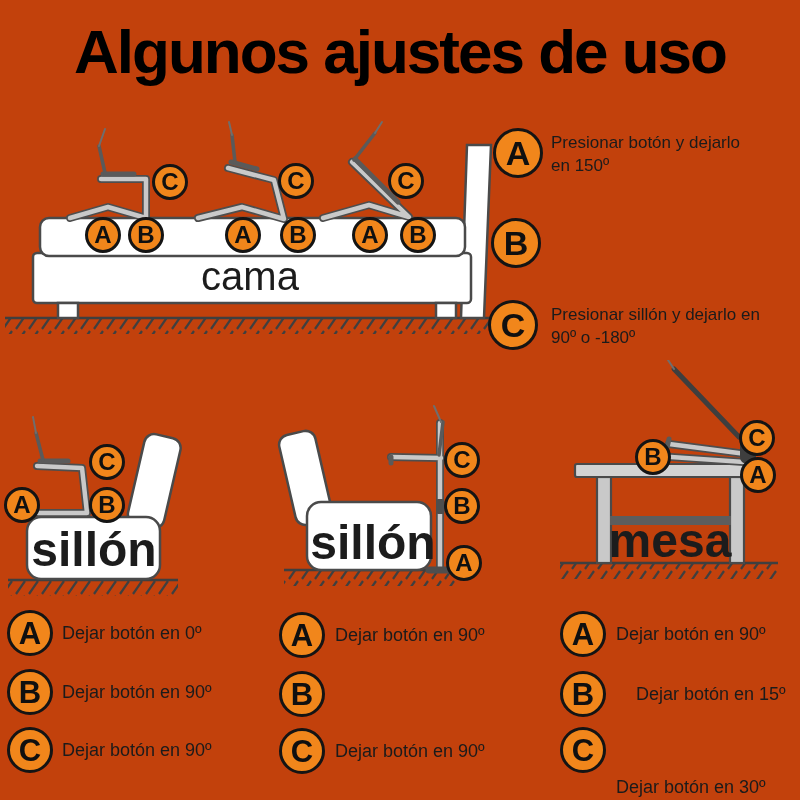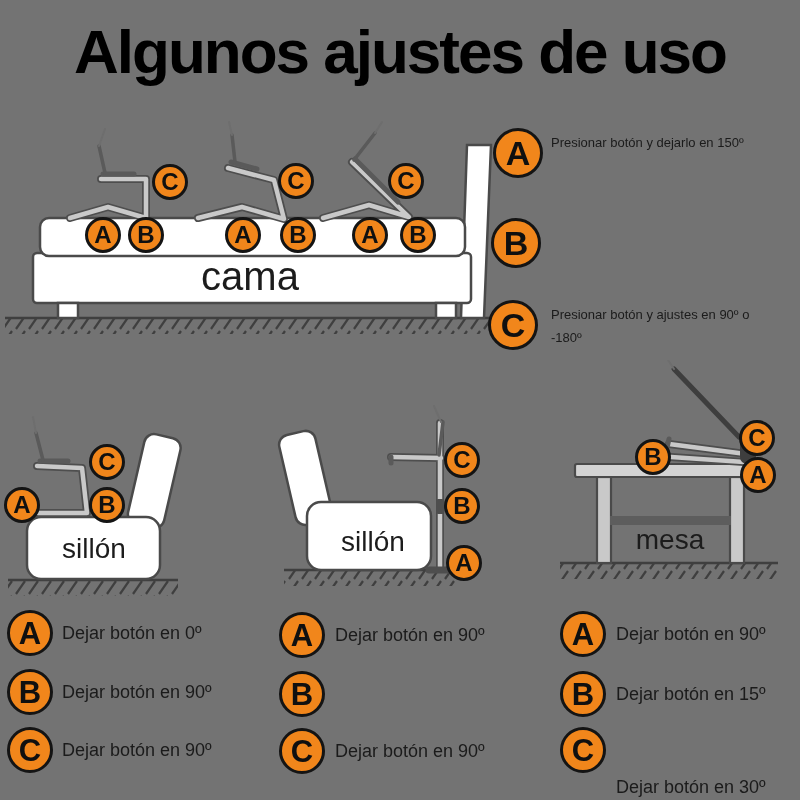--- a/index.html
+++ b/index.html
@@ -1,19 +1,19 @@
 <!DOCTYPE html>
 <html style="--orange: #F1861B;"><head>
 <meta charset="utf-8">
 <style>
   :root{ --orange:#F1861B; }
   *{ margin:0; padding:0; box-sizing:border-box; }
   html,body{ background:#fff; }
   .page{
-    position:relative; width:800px; height:800px; background:#737373; overflow:hidden;
+    position:relative; width:800px; height:800px; background:#c2410c; overflow:hidden;
     font-family:"Liberation Sans", sans-serif; color:#1b1b1b;
   }
   .title{
     position:absolute; top:16px; left:0; width:800px; text-align:center;
     font-size:62px; font-weight:bold; letter-spacing:-2px; color:#000;
   }
   svg{ position:absolute; }
   .badge{
     position:absolute; transform:translate(-50%,-50%);
     background:var(--orange); border:3px solid #141414; border-radius:50%;
@@ -21,23 +21,23 @@
     font-weight:bold; color:#101010; line-height:1;
   }
   .s35{ width:36px; height:36px; font-size:24px; }
   .s50{ width:50px; height:50px; font-size:34px; }
   .s46{ width:46px; height:46px; font-size:31px; }
   .fig-label{
     position:absolute; transform:translate(-50%,-50%);
     color:#1c1c1c; white-space:nowrap;
   }
   .lbl40{ font-size:40px; }
-  .lbl38{ font-size:28px; }
+  .lbl38{ font-size:48px;font-weight:bold; }
   .legend-text{
-    position:absolute; font-size:13px; line-height:23px; width:212px; color:#1b1b1b;
+    position:absolute; font-size:17px; line-height:23px; width:212px; color:#1b1b1b;
   }
   .row-text{
     position:absolute; transform:translateY(-50%);
     font-size:18px; white-space:nowrap; color:#1b1b1b;
   }
   
   .outline{ fill:#fff; stroke:#4a4a4a; stroke-width:2.5; }
   .bar-d{ fill:none; stroke:#4e4e4e; stroke-width:8; stroke-linecap:round; stroke-linejoin:round; }
   .bar-l{ fill:none; stroke:#c9c9c9; stroke-width:4.5; stroke-linecap:round; stroke-linejoin:round; }
   .lap  { fill:none; stroke:#5a5a5a; stroke-width:5; stroke-linecap:round; }
@@ -98,21 +98,21 @@
   <div class="badge s35" style="left:298px;top:235px">B</div>
   <div class="badge s35" style="left:296px;top:181px">C</div>
   <div class="badge s35" style="left:370px;top:235px">A</div>
   <div class="badge s35" style="left:418px;top:235px">B</div>
   <div class="badge s35" style="left:406px;top:181px">C</div>
 
   <div class="badge s50" style="left:518px;top:153px">A</div>
   <div class="legend-text" style="left:551px;top:131px">Presionar botón y dejarlo en 150º</div>
   <div class="badge s50" style="left:516px;top:243px">B</div>
   <div class="badge s50" style="left:513px;top:325px">C</div>
-  <div class="legend-text" style="left:551px;top:303px">Presionar botón y ajustes en 90º o -180º</div>
+  <div class="legend-text" style="left:551px;top:303px">Presionar sillón y dejarlo en 90º o -180º</div>
 
   <svg style="left:0;top:400px" width="260" height="200" viewBox="0 0 260 200">
     <defs>
       <pattern id="h2" width="13" height="15" patternUnits="userSpaceOnUse">
         <line x1="12" y1="1" x2="3" y2="14" stroke="#3f3f3f" stroke-width="2.2"></line>
       </pattern>
     </defs>
     <g>
       <line class="gnd" x1="8" y1="180" x2="178" y2="180"></line>
       <rect x="8" y="181" width="170" height="15" fill="url(#h2)"></rect>
@@ -202,17 +202,17 @@
 
   <div class="badge s46" style="left:302px;top:635px">A</div>
   <div class="row-text" style="left:335px;top:635px">Dejar botón en 90º</div>
   <div class="badge s46" style="left:302px;top:694px">B</div>
   <div class="badge s46" style="left:302px;top:751px">C</div>
   <div class="row-text" style="left:335px;top:751px">Dejar botón en 90º</div>
 
   <div class="badge s46" style="left:583px;top:634px">A</div>
   <div class="row-text" style="left:616px;top:634px">Dejar botón en 90º</div>
   <div class="badge s46" style="left:583px;top:694px">B</div>
-  <div class="row-text" style="left:616px;top:694px">Dejar botón en 15º</div>
+  <div class="row-text" style="left:636px;top:694px">Dejar botón en 15º</div>
   <div class="badge s46" style="left:583px;top:750px">C</div>
   <div class="row-text" style="left:616px;top:787px">Dejar botón en 30º</div>
 
 </div>
 
 </body></html>

